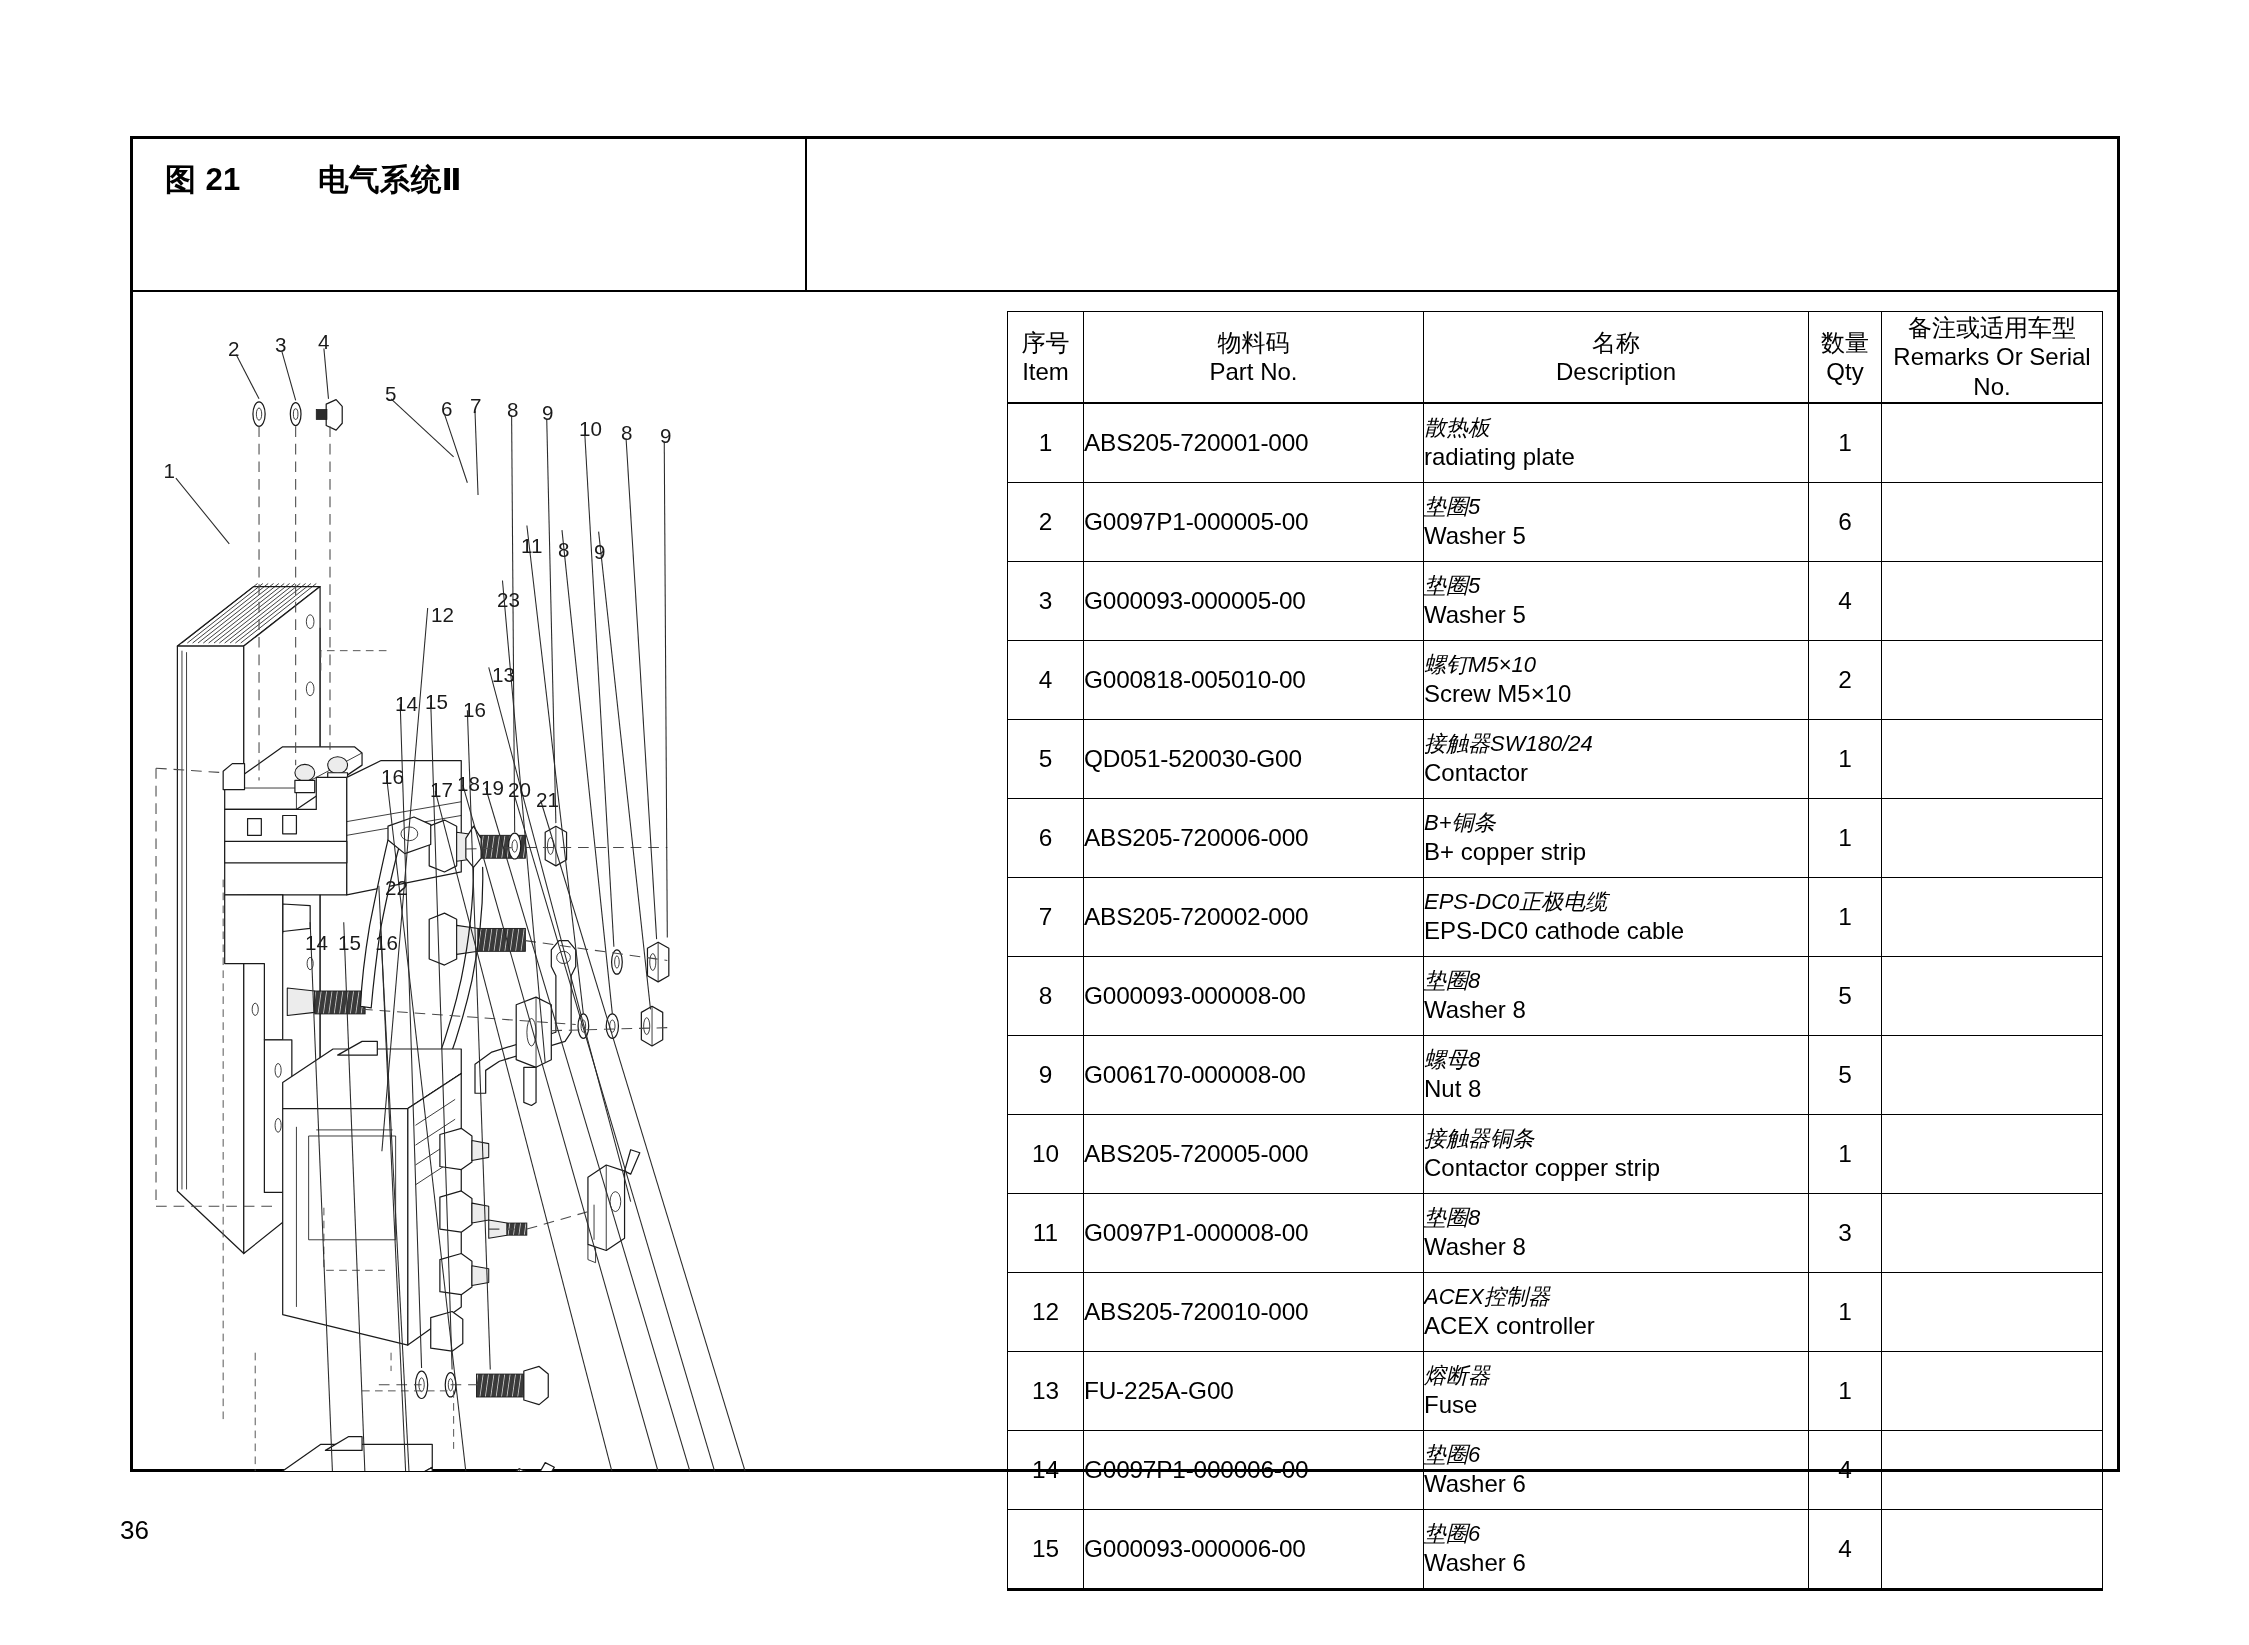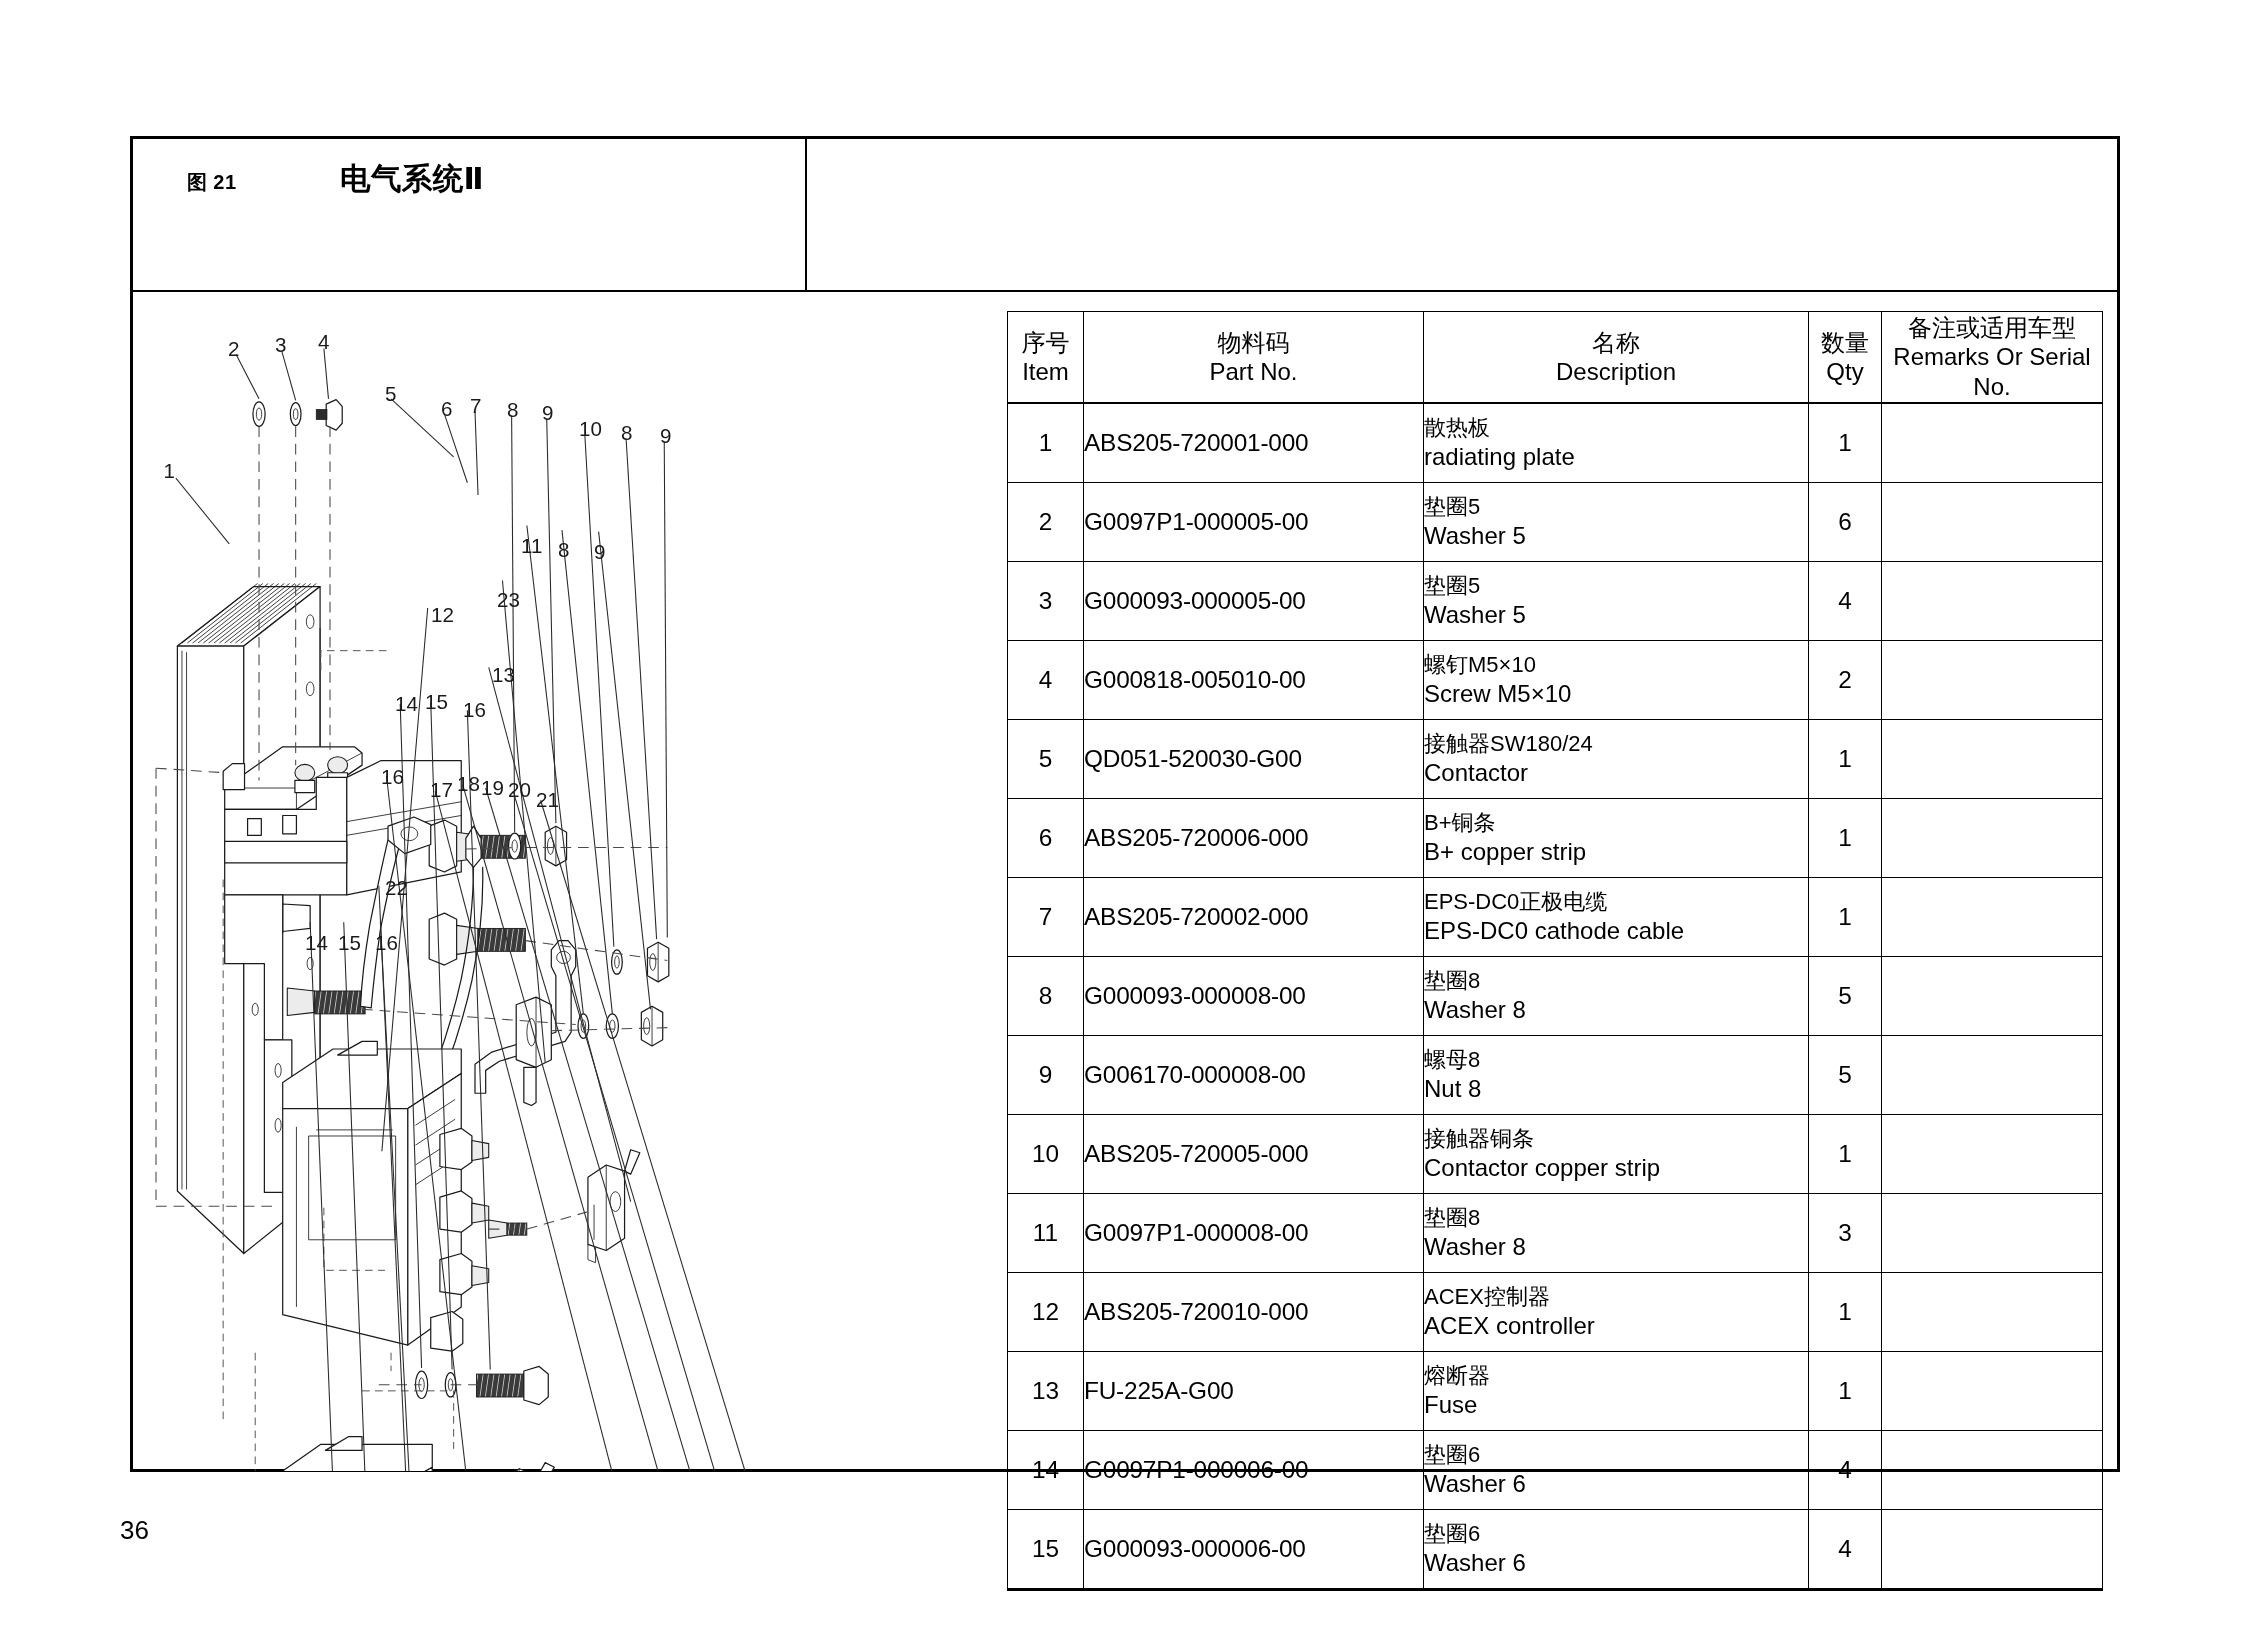--- a/index.html
+++ b/index.html
@@ -25,23 +25,22 @@
   }
   #titleDivider{
     position:absolute;left:672px;top:0;width:2.3px;height:153px;background:#000;
   }
   #titleLeft{
     position:absolute;left:32px;top:20px;width:626px;
   }
   .tline{display:flex;align-items:baseline;white-space:nowrap;}
   .tline + .tline{margin-top:10.7px;}
   .tprefix{
-    font-weight:bold;font-size:20px;width:153px;display:inline-block;
+    font-weight:bold;font-size:31px;width:153px;display:inline-block;
     letter-spacing:0.4px;
-    margin-left:22px;
   }
   .tmain{font-weight:bold;font-size:30.5px;letter-spacing:0.4px;}
   #modelNo{
     position:absolute;left:674px;top:0;width:1313px;height:153px;
     display:flex;align-items:center;justify-content:center;
     font-size:27.5px;letter-spacing:0.4px;
   }
 
   
   #bodyrow{position:absolute;left:0;top:153px;width:100%;height:1179px;}
@@ -77,21 +76,21 @@
   .hdr-cell{
     text-align:center;height:90px;line-height:1.22;
     font-size:24px;padding:3.1px 1.5px;
   }
   .hdr-cn{display:block;font-size:24px;}
   .hdr-en{display:block;font-size:24px;}
 
   .cell-item{text-align:center;font-size:24.4px;height:78px;}
   .cell-part{text-align:left;font-size:24.4px;letter-spacing:-0.2px;}
   .cell-desc{text-align:left;padding:4.6px 0 4.6px 9.2px;line-height:1.24;}
-  .desc-cn{display:block;font-size:22px;}
+  .desc-cn{display:block;font-size:22px;font-style:italic;}
   .desc-en{display:block;font-size:24px;}
   .cell-qty{text-align:center;font-size:24.4px;}
   .cell-rem{text-align:center;font-size:23px;}
 
   
   #drawing{position:absolute;left:0;top:0;width:874px;height:1179px;}
   #drawing svg{display:block;}
 
   
   #pageNum{

